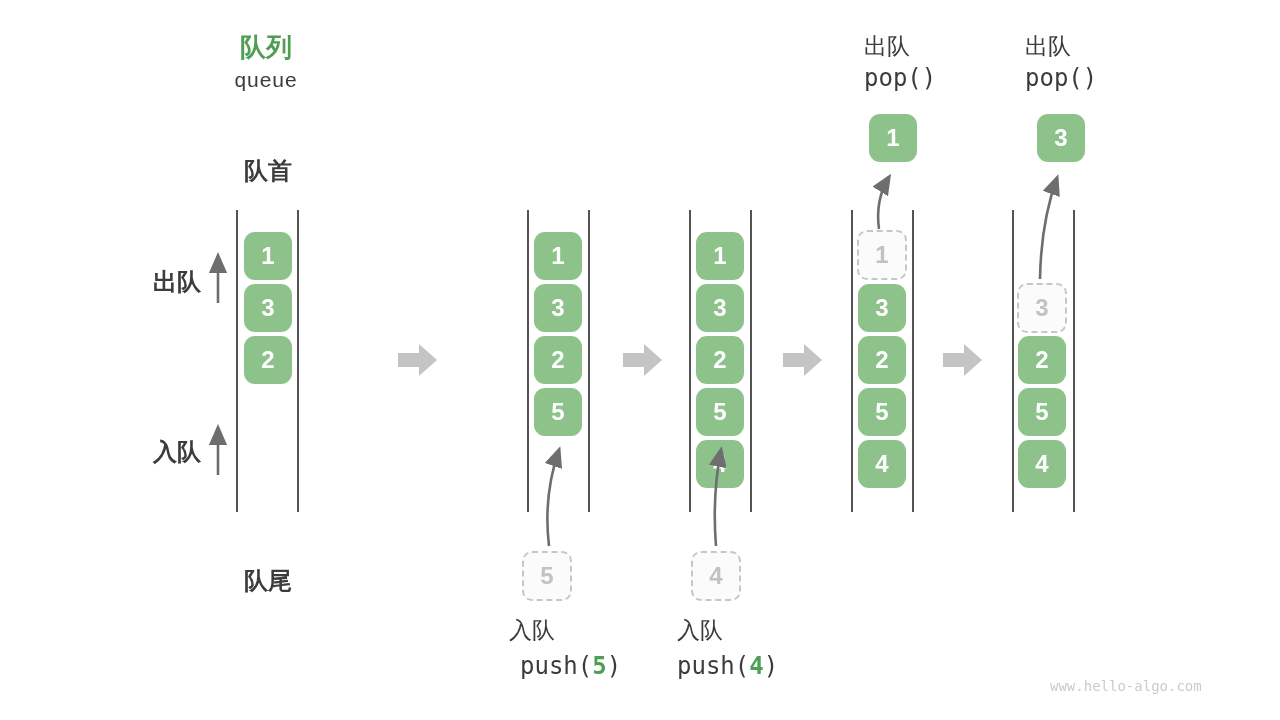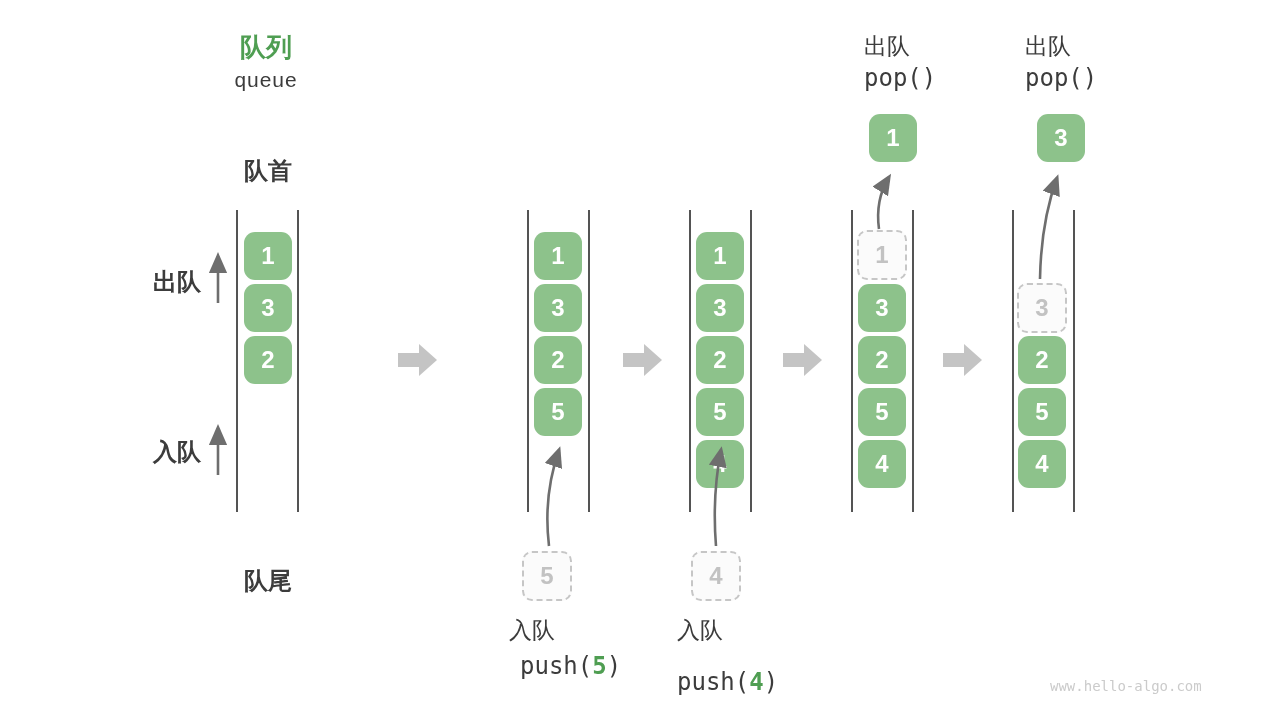--- a/index.html
+++ b/index.html
@@ -68,21 +68,21 @@
   <div class="abs op-zh" style="left:509px;top:615px;">入队</div>
   <div class="abs op-code" style="left:484px;top:652px;margin-left:36px;"><span>push(</span><span class="arg">5</span><span>)</span></div>
 
   <div class="abs qbox" style="left:696px;top:232px;">1</div>
   <div class="abs qbox" style="left:696px;top:284px;">3</div>
   <div class="abs qbox" style="left:696px;top:336px;">2</div>
   <div class="abs qbox" style="left:696px;top:388px;">5</div>
   <div class="abs qbox" style="left:696px;top:440px;">4</div>
   <div class="abs ghost" style="left:691px;top:551px;">4</div>
   <div class="abs op-zh" style="left:677px;top:615px;">入队</div>
-  <div class="abs op-code" style="left:677px;top:668px;"><span>push(</span><span class="arg">4</span><span>)</span></div>
+  <div class="abs op-code" style="left:677px;top:652px;"><span>push(</span><span class="arg">4</span><span>)</span></div>
 
   <div class="abs op-zh" style="left:864px;top:31px;">出队</div>
   <div class="abs op-code" style="left:864px;top:64px;">pop()</div>
   <div class="abs qbox" style="left:869px;top:114px;">1</div>
   <div class="abs ghost" style="left:857px;top:230px;">1</div>
   <div class="abs qbox" style="left:858px;top:284px;">3</div>
   <div class="abs qbox" style="left:858px;top:336px;">2</div>
   <div class="abs qbox" style="left:858px;top:388px;">5</div>
   <div class="abs qbox" style="left:858px;top:440px;">4</div>
 

